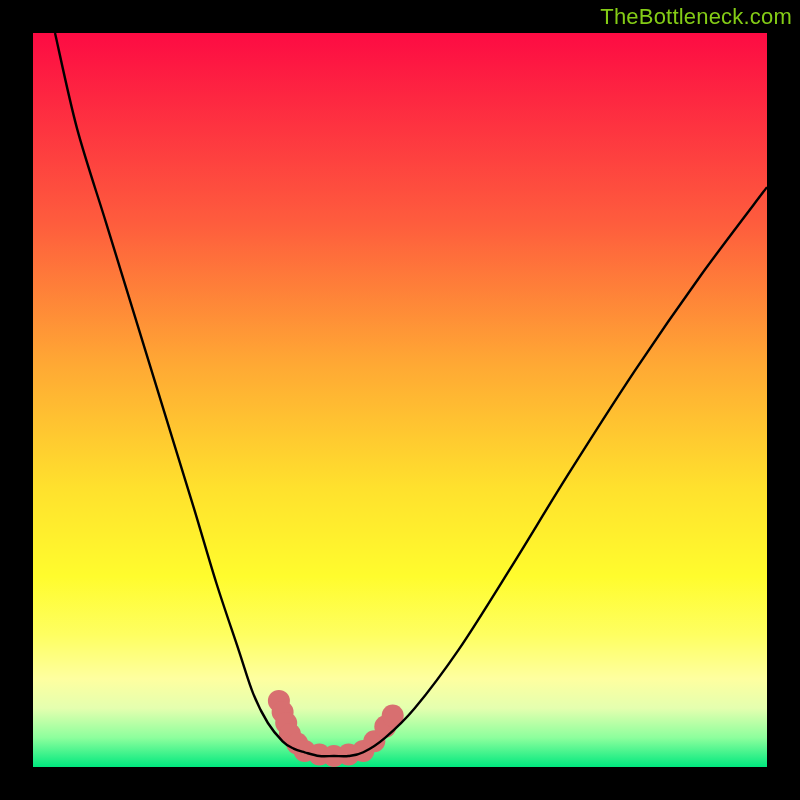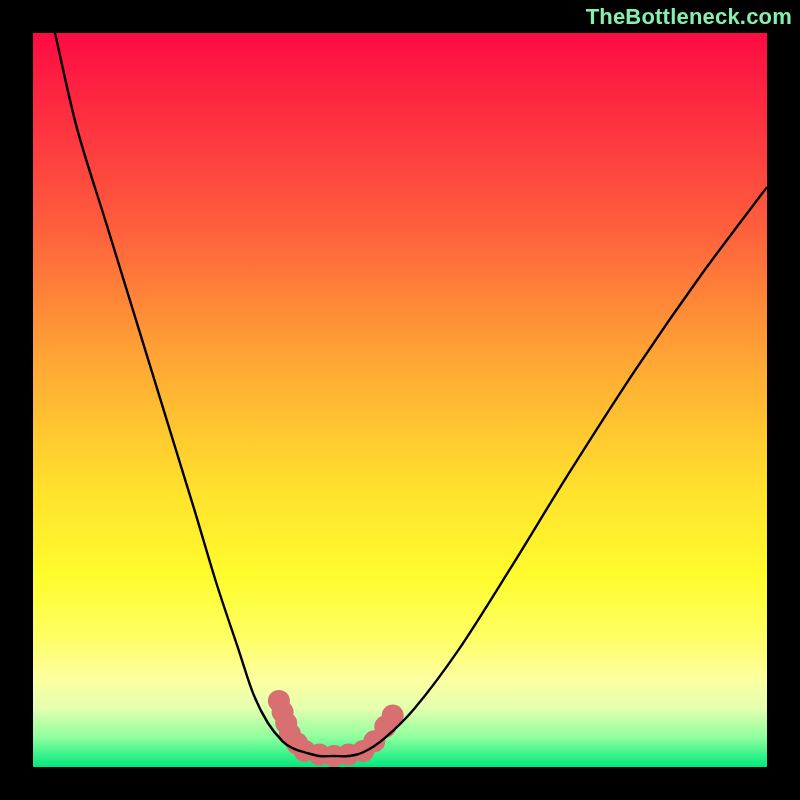--- a/index.html
+++ b/index.html
@@ -1,20 +1,20 @@
 <!DOCTYPE html>
 <html><head>
 <meta charset="utf-8">
 <style>
   html,body{margin:0;padding:0;width:800px;height:800px;background:#000;overflow:hidden;font-family:Arial,Helvetica,sans-serif}
   .frame{position:absolute;left:0;top:0;width:800px;height:800px;background:#000}
   .plot{position:absolute;left:33px;top:33px;width:734px;height:734px}
   .grad{width:100%;height:100%}
   .curves{position:absolute;left:0;top:0;width:100%;height:100%}
-  .watermark{position:absolute;top:4px;right:8px;font-size:22px;font-weight:700;color:#86efac;letter-spacing:.2px}
+  .watermark{position:absolute;top:4px;right:8px;font-size:22px;font-weight:400;color:#84cc16;letter-spacing:.2px}
 </style>
 </head>
 <body>
 
 <div class="frame">
   <div class="plot">
     <svg class="grad" viewBox="0 0 734 734" preserveAspectRatio="none">
       <defs>
         <linearGradient id="bg" x1="0" y1="0" x2="0" y2="1">
             <stop offset="0%" stop-color="#fd0b43"></stop>

